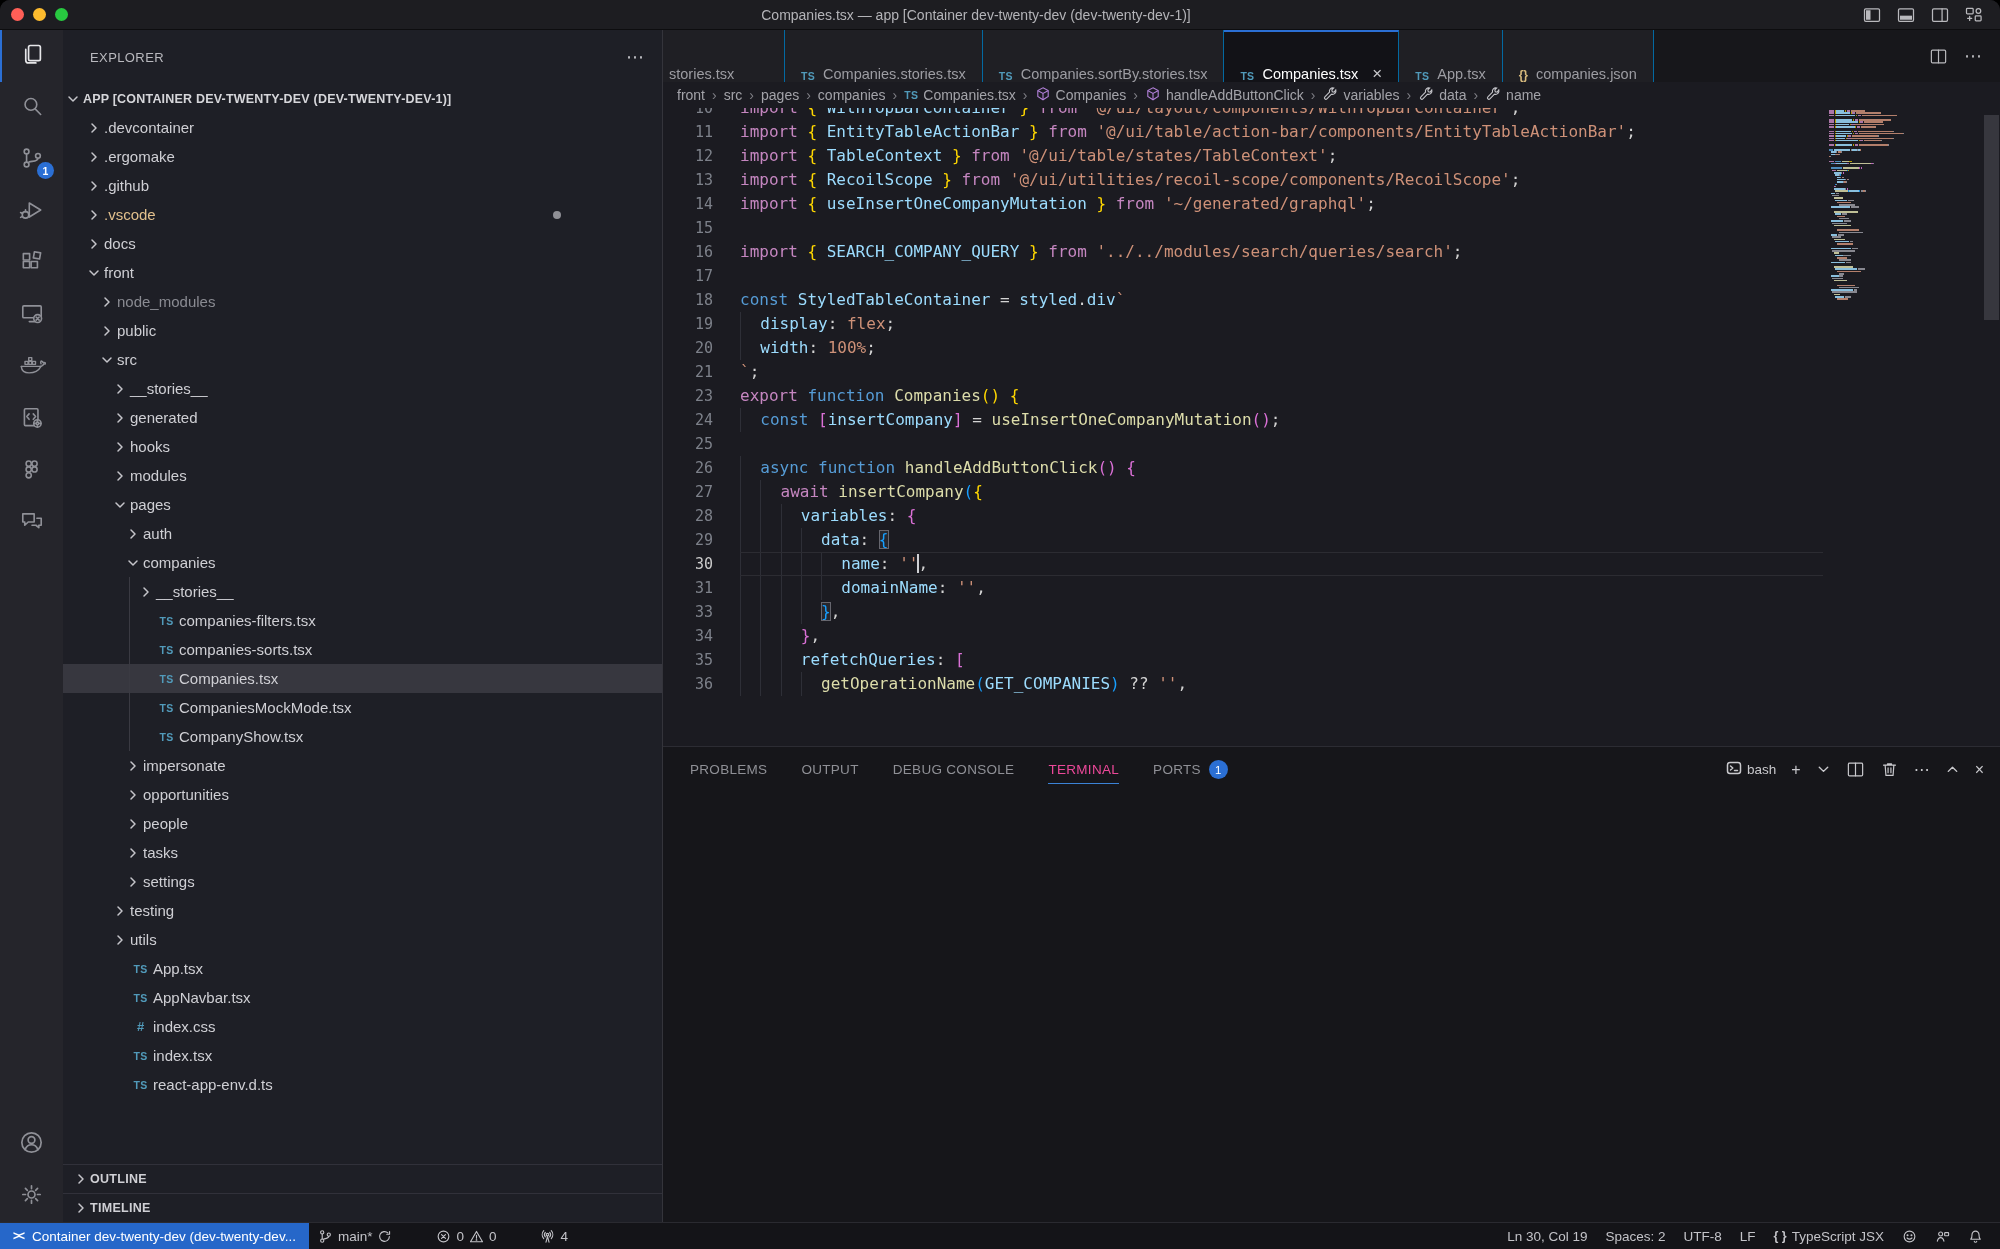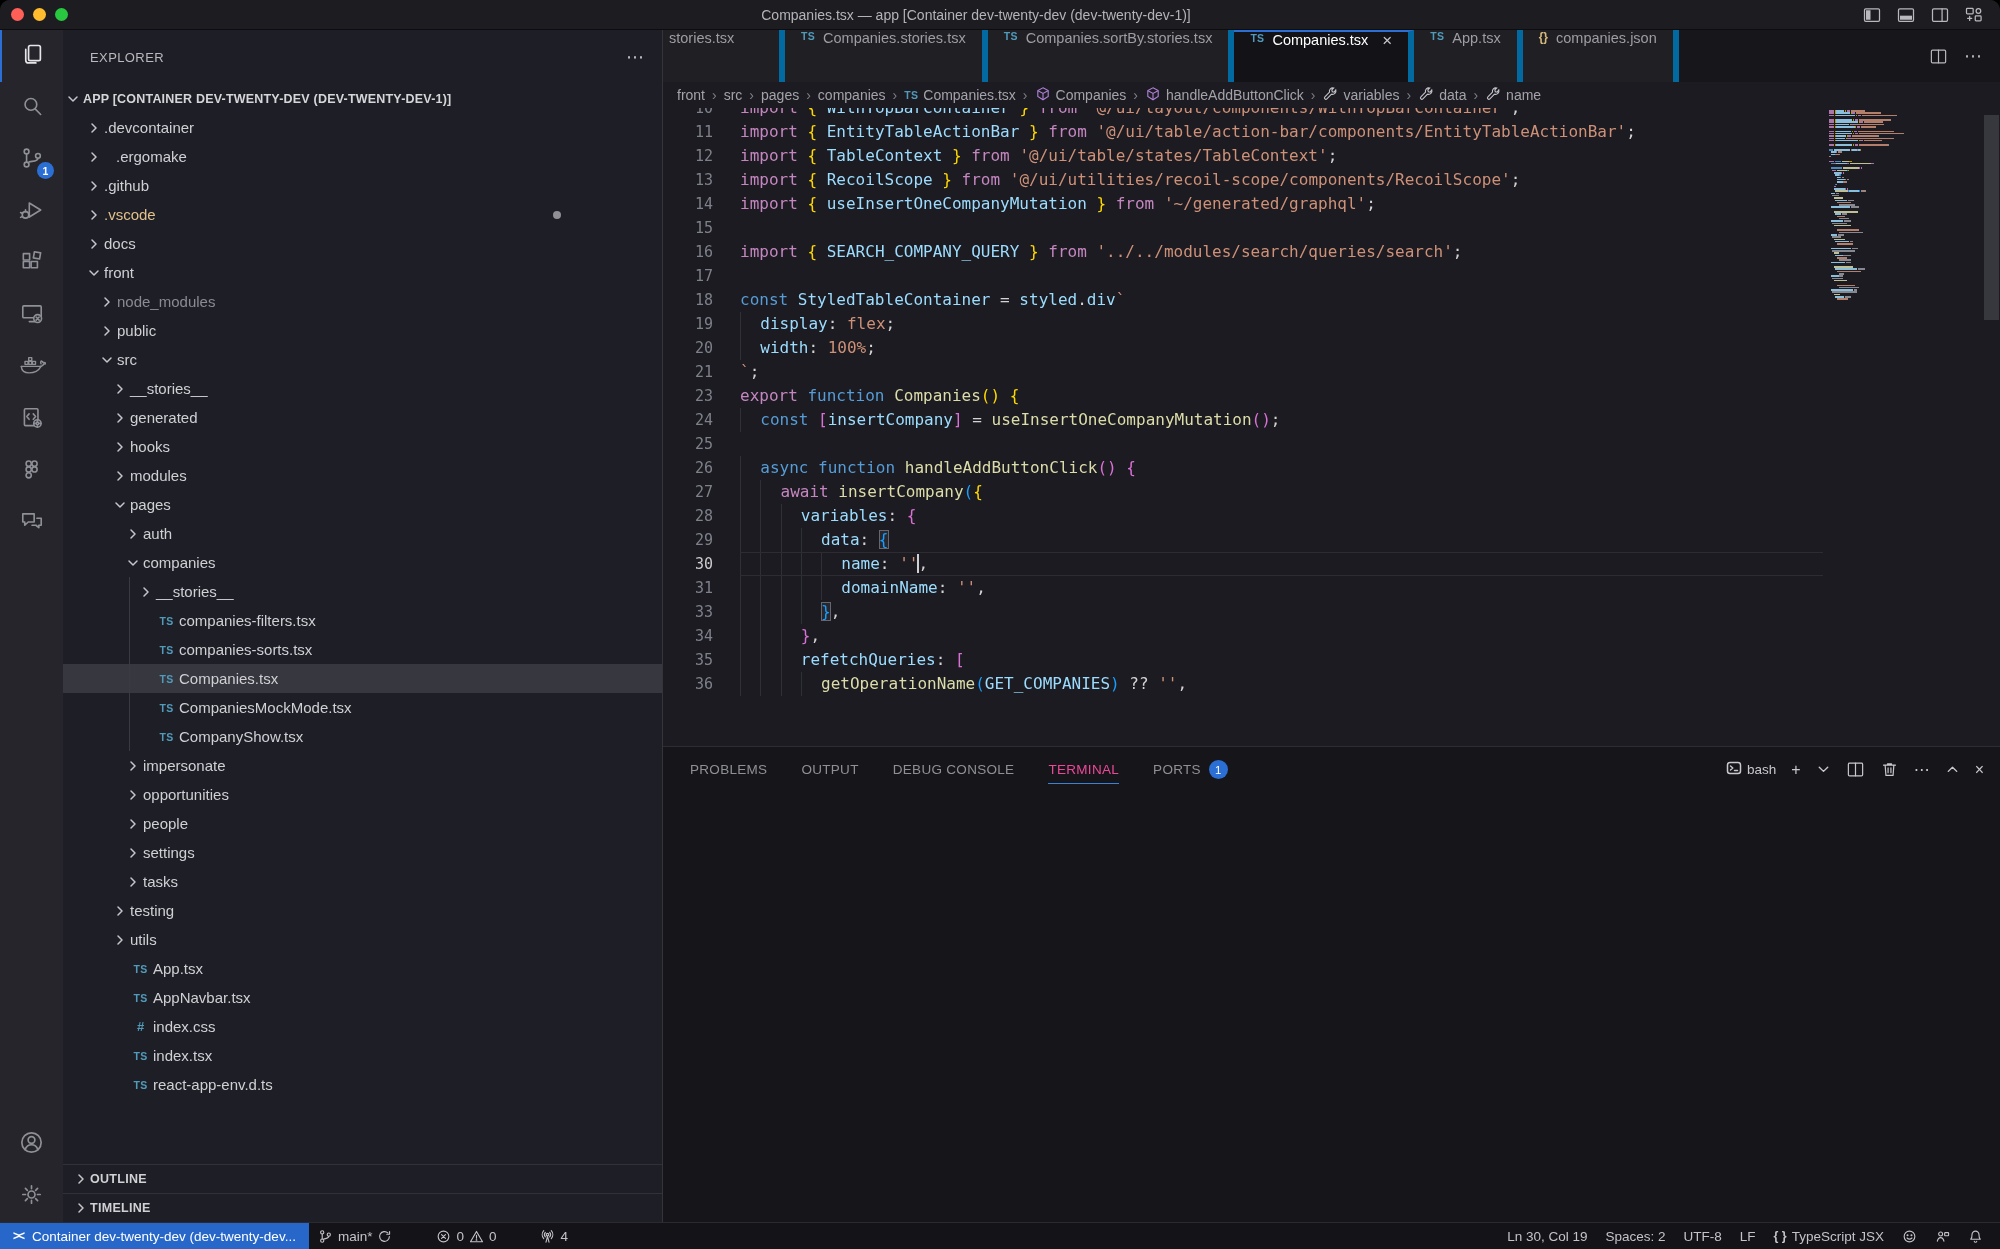--- a/index.html
+++ b/index.html
@@ -41,21 +41,21 @@
   .fic.ts{color:#519aba;font-size:10.5px;font-weight:700;letter-spacing:.3px;}
   .fic.json{color:#d7ba7d;font-size:12px;font-weight:700;}
   .fic.css{color:#519aba;font-size:13px;font-weight:700;}
   .sb-bottom{position:absolute;left:0;right:0;bottom:0;}
   .sb-sec{height:29px;display:flex;align-items:center;border-top:1px solid #31313a;color:#d0d0d5;font-size:12.5px;font-weight:700;letter-spacing:.3px;cursor:pointer;padding-left:8px;}
   .sb-sec .chev{width:19px;display:inline-flex;justify-content:center;color:#c5c5ca;}
 
   
   .editorarea{position:absolute;left:663px;top:30px;right:0;bottom:27px;background:#1b1b21;}
   .tabbar{position:absolute;left:0;top:0;right:0;height:52px;background:#17171b;display:flex;align-items:stretch;}
-  .tab{position:relative;display:flex;align-items:flex-start;gap:8px;padding:0 16px;background:#1f1f24;border-right:6px solid #0369a1;color:#9d9da3;font-size:14.5px;cursor:pointer;flex:none;white-space:nowrap;overflow:hidden;}
+  .tab{position:relative;display:flex;align-items:flex-end;gap:8px;padding:0 16px;background:#1f1f24;border-right:1px solid #0369a1;color:#9d9da3;font-size:14.5px;cursor:pointer;flex:none;white-space:nowrap;overflow:hidden;}
   .tab .fic{display:inline-flex;}
   .tab.partial{width:122px;padding-left:6px;}
   .tab.active{background:#121217;color:#ffffff;border-top:2px solid #2b6fd4;}
   .tab-close{margin-left:6px;color:#c8c8cc;font-size:17px;line-height:1;}
   .tab-actions{margin-left:auto;display:flex;align-items:center;gap:16px;padding:0 18px;color:#b9b9bd;}
   .tab-actions span{display:inline-flex;cursor:pointer;}
 
   .breadcrumbs{position:absolute;left:0;top:52px;right:0;height:26px;background:#1b1b21;display:flex;align-items:center;padding-left:14px;color:#a3a3a9;font-size:14px;white-space:nowrap;}
   .bc-item{display:flex;align-items:center;gap:5px;cursor:pointer;}
   .bc-sep{margin:0 7px;color:#7e7e85;}
@@ -262,21 +262,21 @@
           <span class="lbl">APP [CONTAINER DEV-TWENTY-DEV (DEV-TWENTY-DEV-1)]</span>
         </div>
         <div class="trow" style="padding-left: 21px;">
           <span class="chev">
             <svg width="16" height="16" viewBox="0 0 16 16" fill="none" stroke="currentColor" stroke-width="1.5" stroke-linecap="round" stroke-linejoin="round">
               <path d="M6 4l4 4-4 4"></path>
             </svg>
           </span>
           <span class="lbl">.devcontainer</span>
         </div>
-        <div class="trow" style="padding-left: 21px; gap: 12px;">
+        <div class="trow" style="padding-left: 21px;">
           <span class="chev">
             <svg width="16" height="16" viewBox="0 0 16 16" fill="none" stroke="currentColor" stroke-width="1.5" stroke-linecap="round" stroke-linejoin="round">
               <path d="M6 4l4 4-4 4"></path>
             </svg>
           </span>
           <span class="lbl">.ergomake</span>
         </div>
         <div class="trow" style="padding-left: 21px;">
           <span class="chev">
             <svg width="16" height="16" viewBox="0 0 16 16" fill="none" stroke="currentColor" stroke-width="1.5" stroke-linecap="round" stroke-linejoin="round">
@@ -446,29 +446,29 @@
             </svg>
           </span>
           <span class="lbl">people</span>
         </div>
         <div class="trow" style="padding-left: 60px;">
           <span class="chev">
             <svg width="16" height="16" viewBox="0 0 16 16" fill="none" stroke="currentColor" stroke-width="1.5" stroke-linecap="round" stroke-linejoin="round">
               <path d="M6 4l4 4-4 4"></path>
             </svg>
           </span>
+          <span class="lbl">tasks</span>
+        </div>
+        <div class="trow" style="padding-left: 60px;">
+          <span class="chev">
+            <svg width="16" height="16" viewBox="0 0 16 16" fill="none" stroke="currentColor" stroke-width="1.5" stroke-linecap="round" stroke-linejoin="round">
+              <path d="M6 4l4 4-4 4"></path>
+            </svg>
+          </span>
           <span class="lbl">settings</span>
-        </div>
-        <div class="trow" style="padding-left: 60px;">
-          <span class="chev">
-            <svg width="16" height="16" viewBox="0 0 16 16" fill="none" stroke="currentColor" stroke-width="1.5" stroke-linecap="round" stroke-linejoin="round">
-              <path d="M6 4l4 4-4 4"></path>
-            </svg>
-          </span>
-          <span class="lbl">tasks</span>
         </div>
         <div class="trow" style="padding-left: 47px;">
           <span class="chev">
             <svg width="16" height="16" viewBox="0 0 16 16" fill="none" stroke="currentColor" stroke-width="1.5" stroke-linecap="round" stroke-linejoin="round">
               <path d="M6 4l4 4-4 4"></path>
             </svg>
           </span>
           <span class="lbl">testing</span>
         </div>
         <div class="trow" style="padding-left: 47px;">

